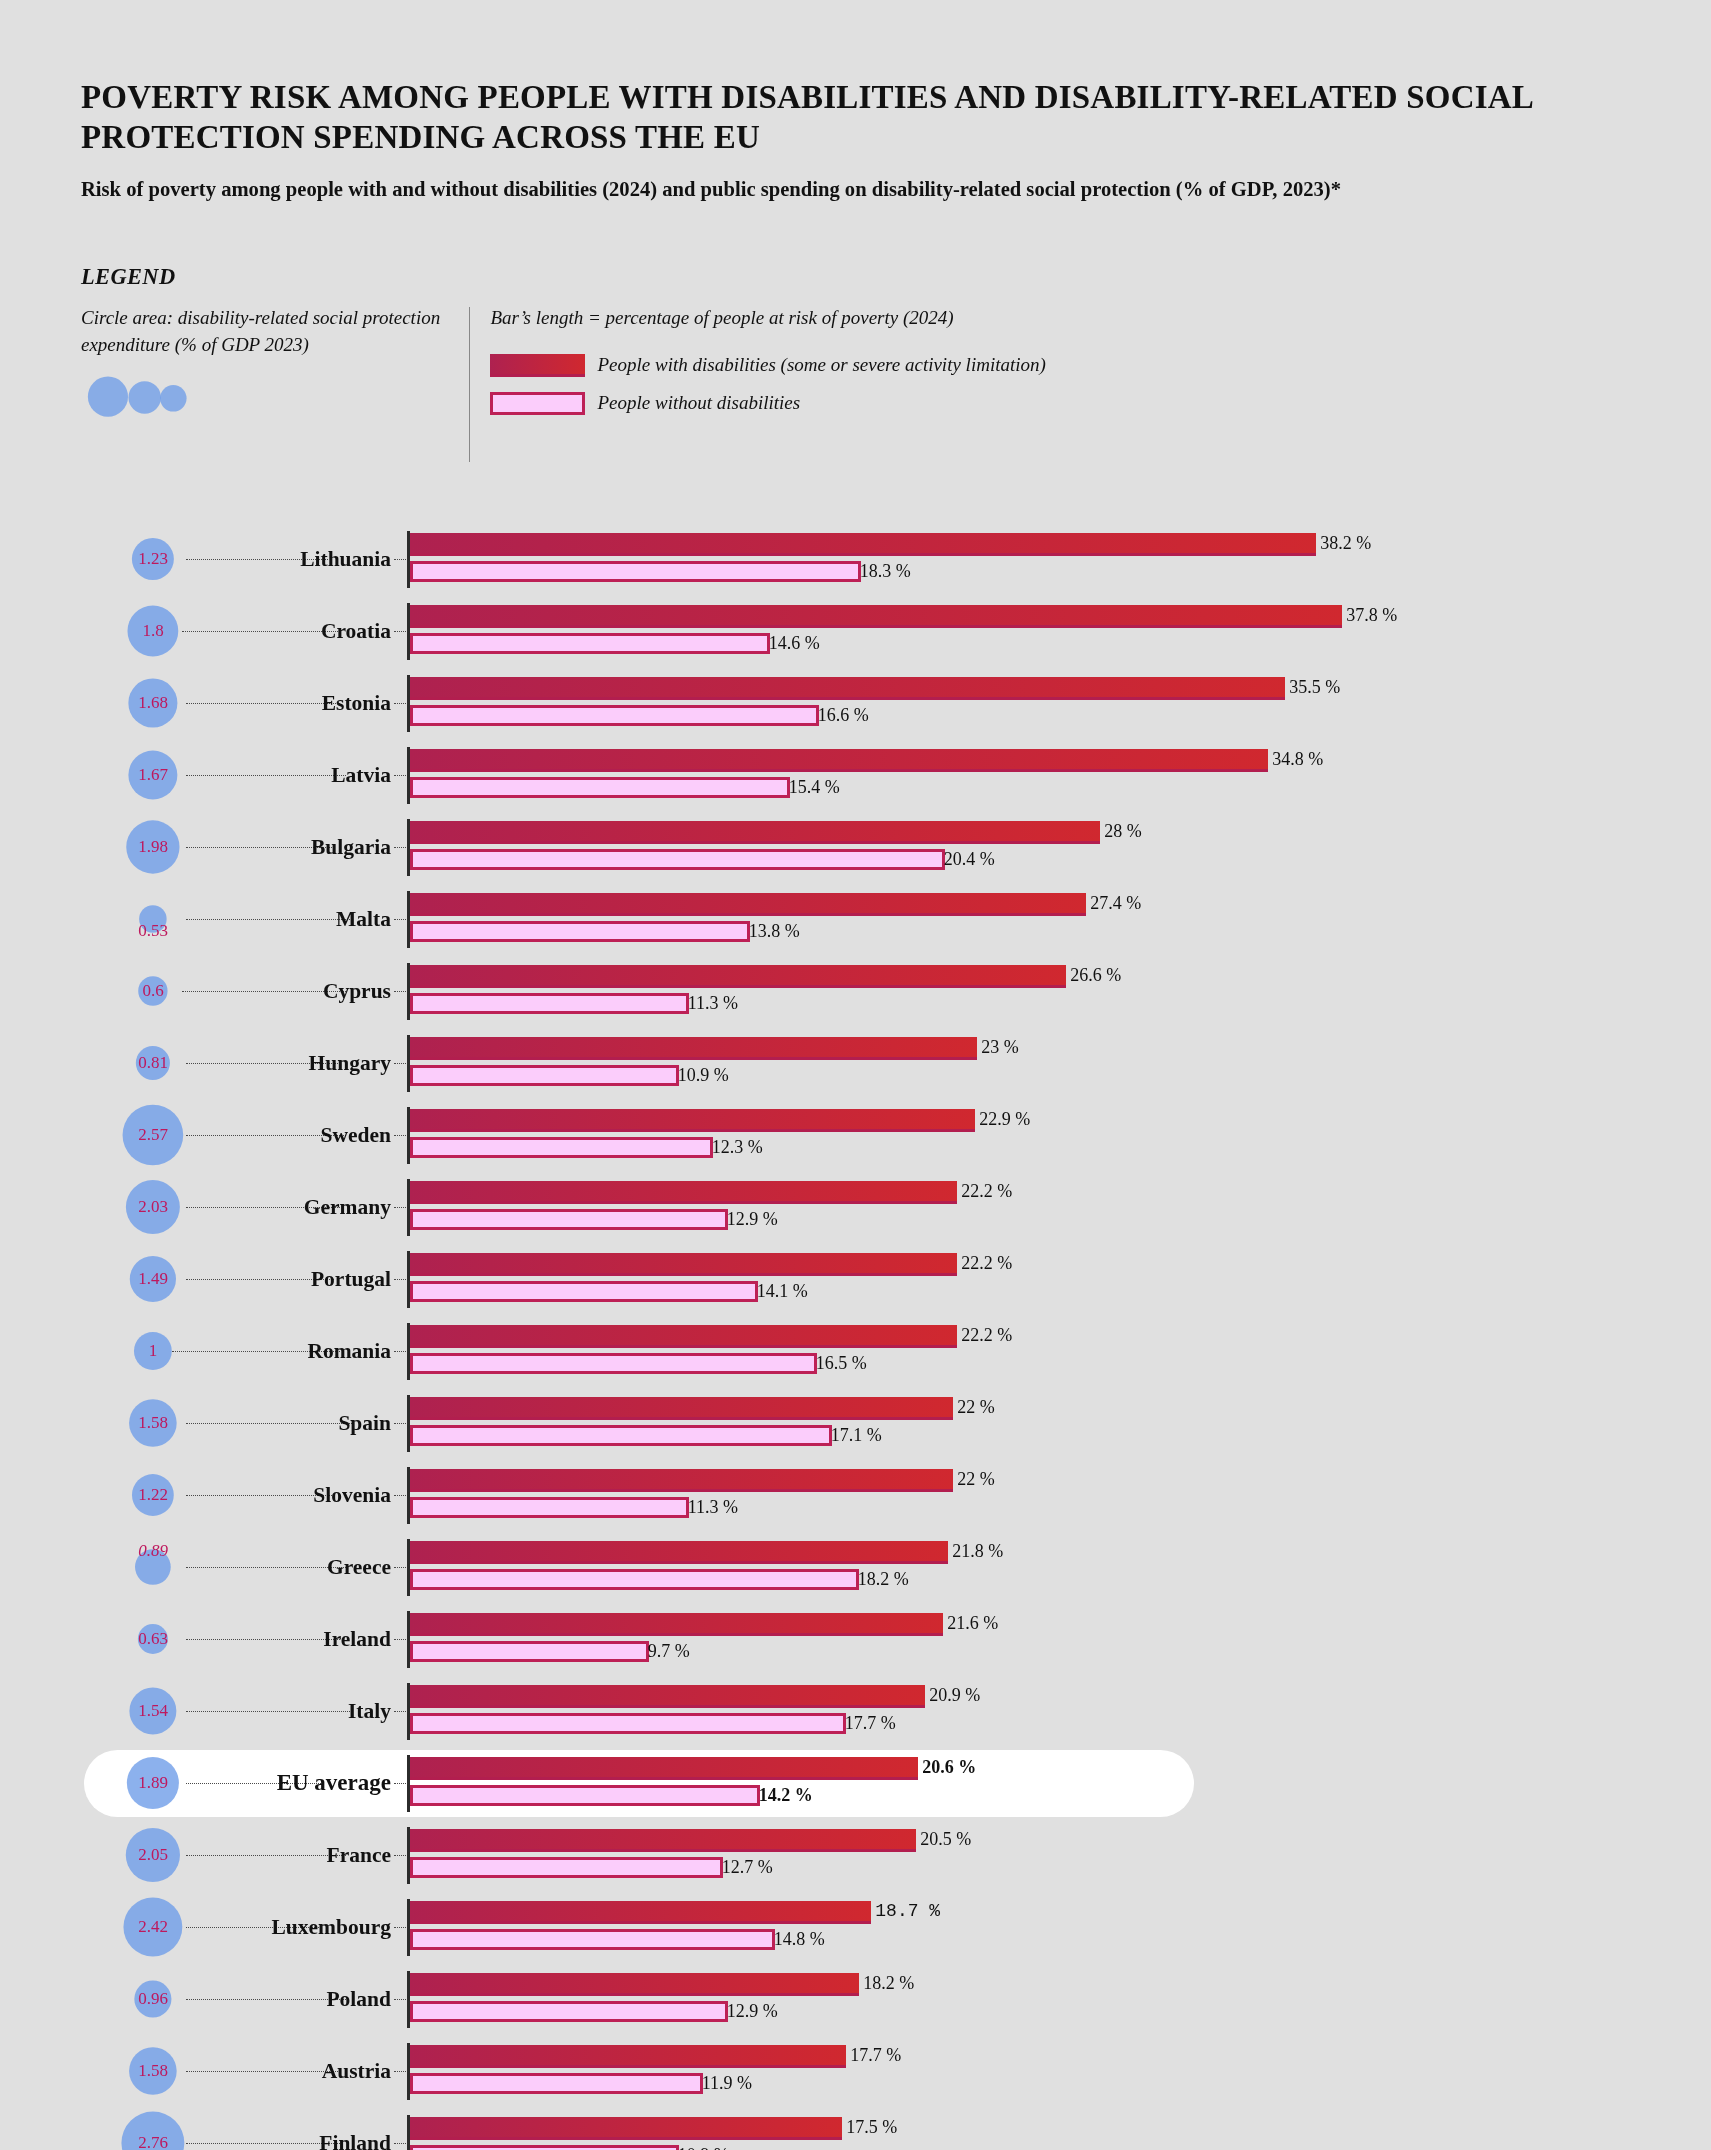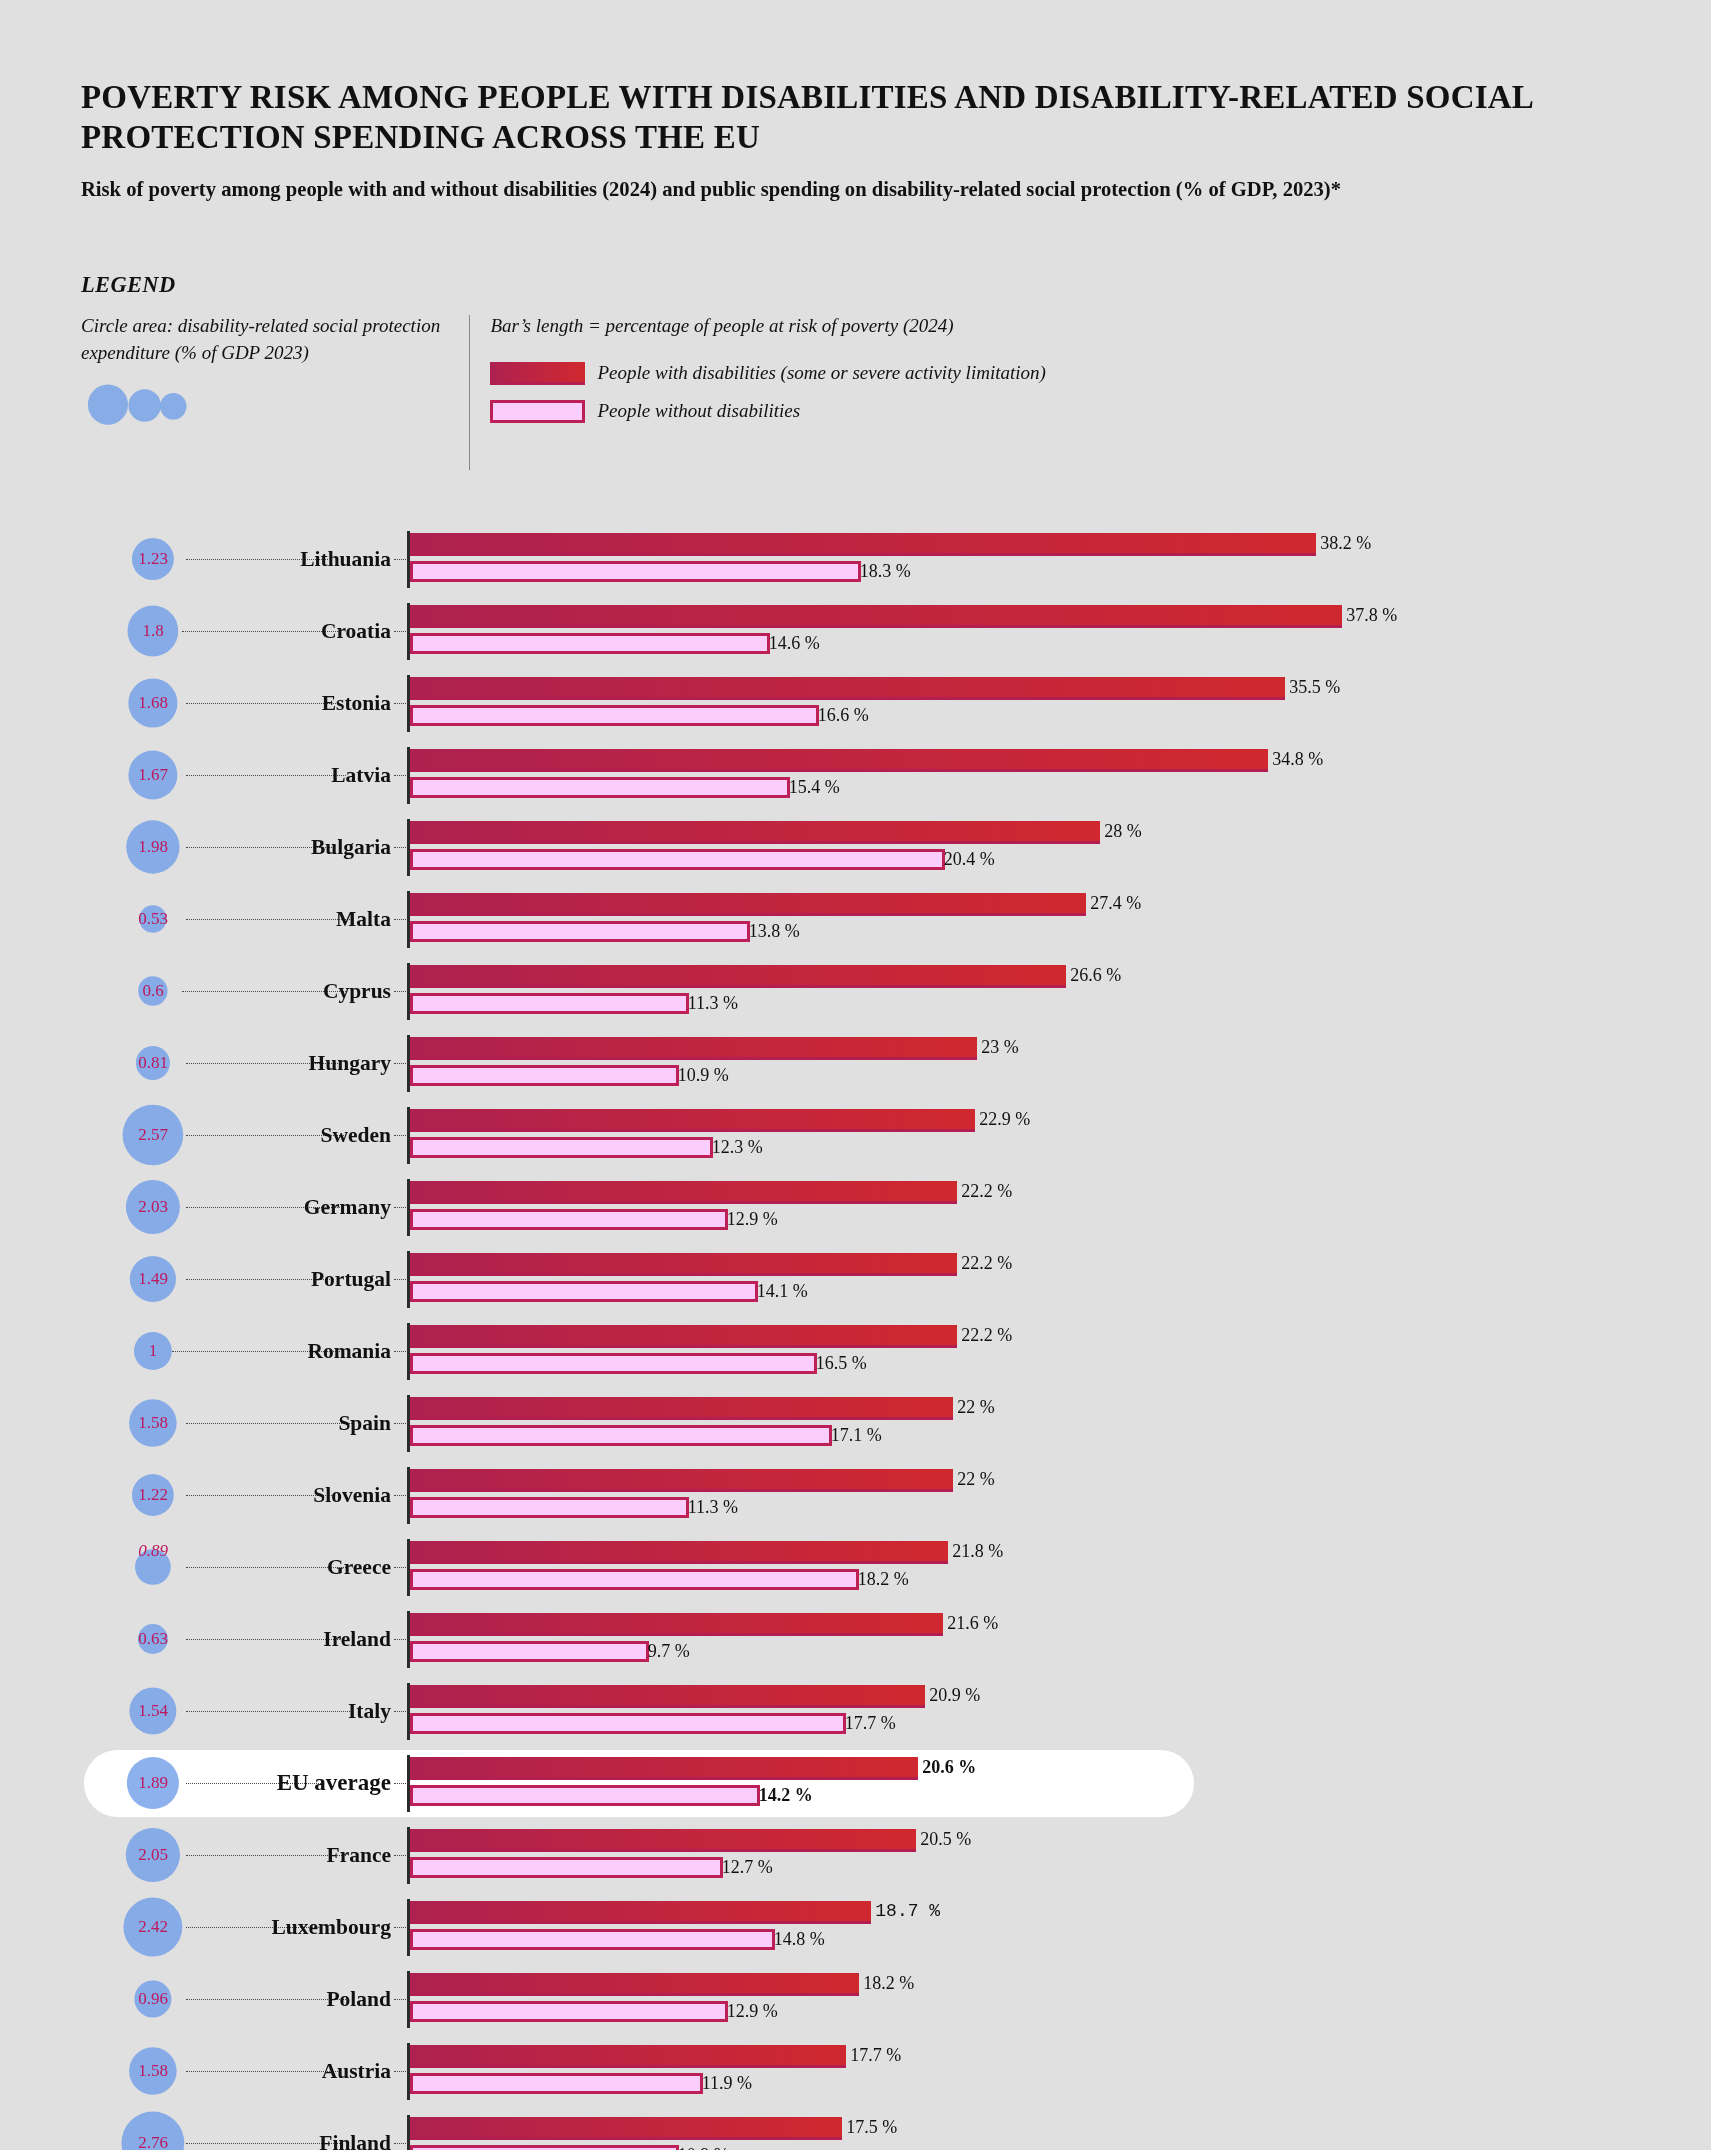--- a/index.html
+++ b/index.html
@@ -29,21 +29,21 @@
   .subtitle {
     font-size: 20.6px;
     font-weight: bold;
     line-height: 1.34;
     margin: 0;
     padding-top: 18px;
     max-width: 1501px;
   }
 
   
-  .legend { position: absolute; left: 81px; top: 272px; width: 1462px; }
+  .legend { position: absolute; left: 81px; top: 264px; width: 1462px; }
   .legend-title {
     font-size: 22.4px;
     font-style: italic;
     font-weight: bold;
     letter-spacing: 0.4px;
     margin: 0 0 14.6px 0;
   }
   .legend-body { display: flex; align-items: flex-start; }
   .legend-left {
     width: 379px;
@@ -309,21 +309,21 @@
           <span class="bar-label">20.4 %</span>
         </div>
       </div>
     </div>
     <div class="row">
       <div class="circle-cell">
         <svg width="224" height="244" viewBox="0 0 520 567" aria-hidden="true">
           <circle cx="355" cy="283.5" r="32.0" fill="#6f9de8" fill-opacity="0.8"></circle>
         </svg>
       </div>
-      <div class="circle-val" style="left: 153px; top: 36px;">0.53</div>
+      <div class="circle-val" style="left: 153px; top: 48px;">0.53</div>
       <div class="leader" style="left: 186px; width: 166px;"></div>
       <div class="country">Malta</div>
       <div class="leader" style="left: 394px; width: 15.5px;"></div>
       <div class="axis"></div>
       <div class="bars">
         <div class="bar-with" style="width: 676px;">
           <span class="bar-label">27.4 %</span>
         </div>
         <div class="bar-without" style="width: 340px;">
           <span class="bar-label">13.8 %</span>

